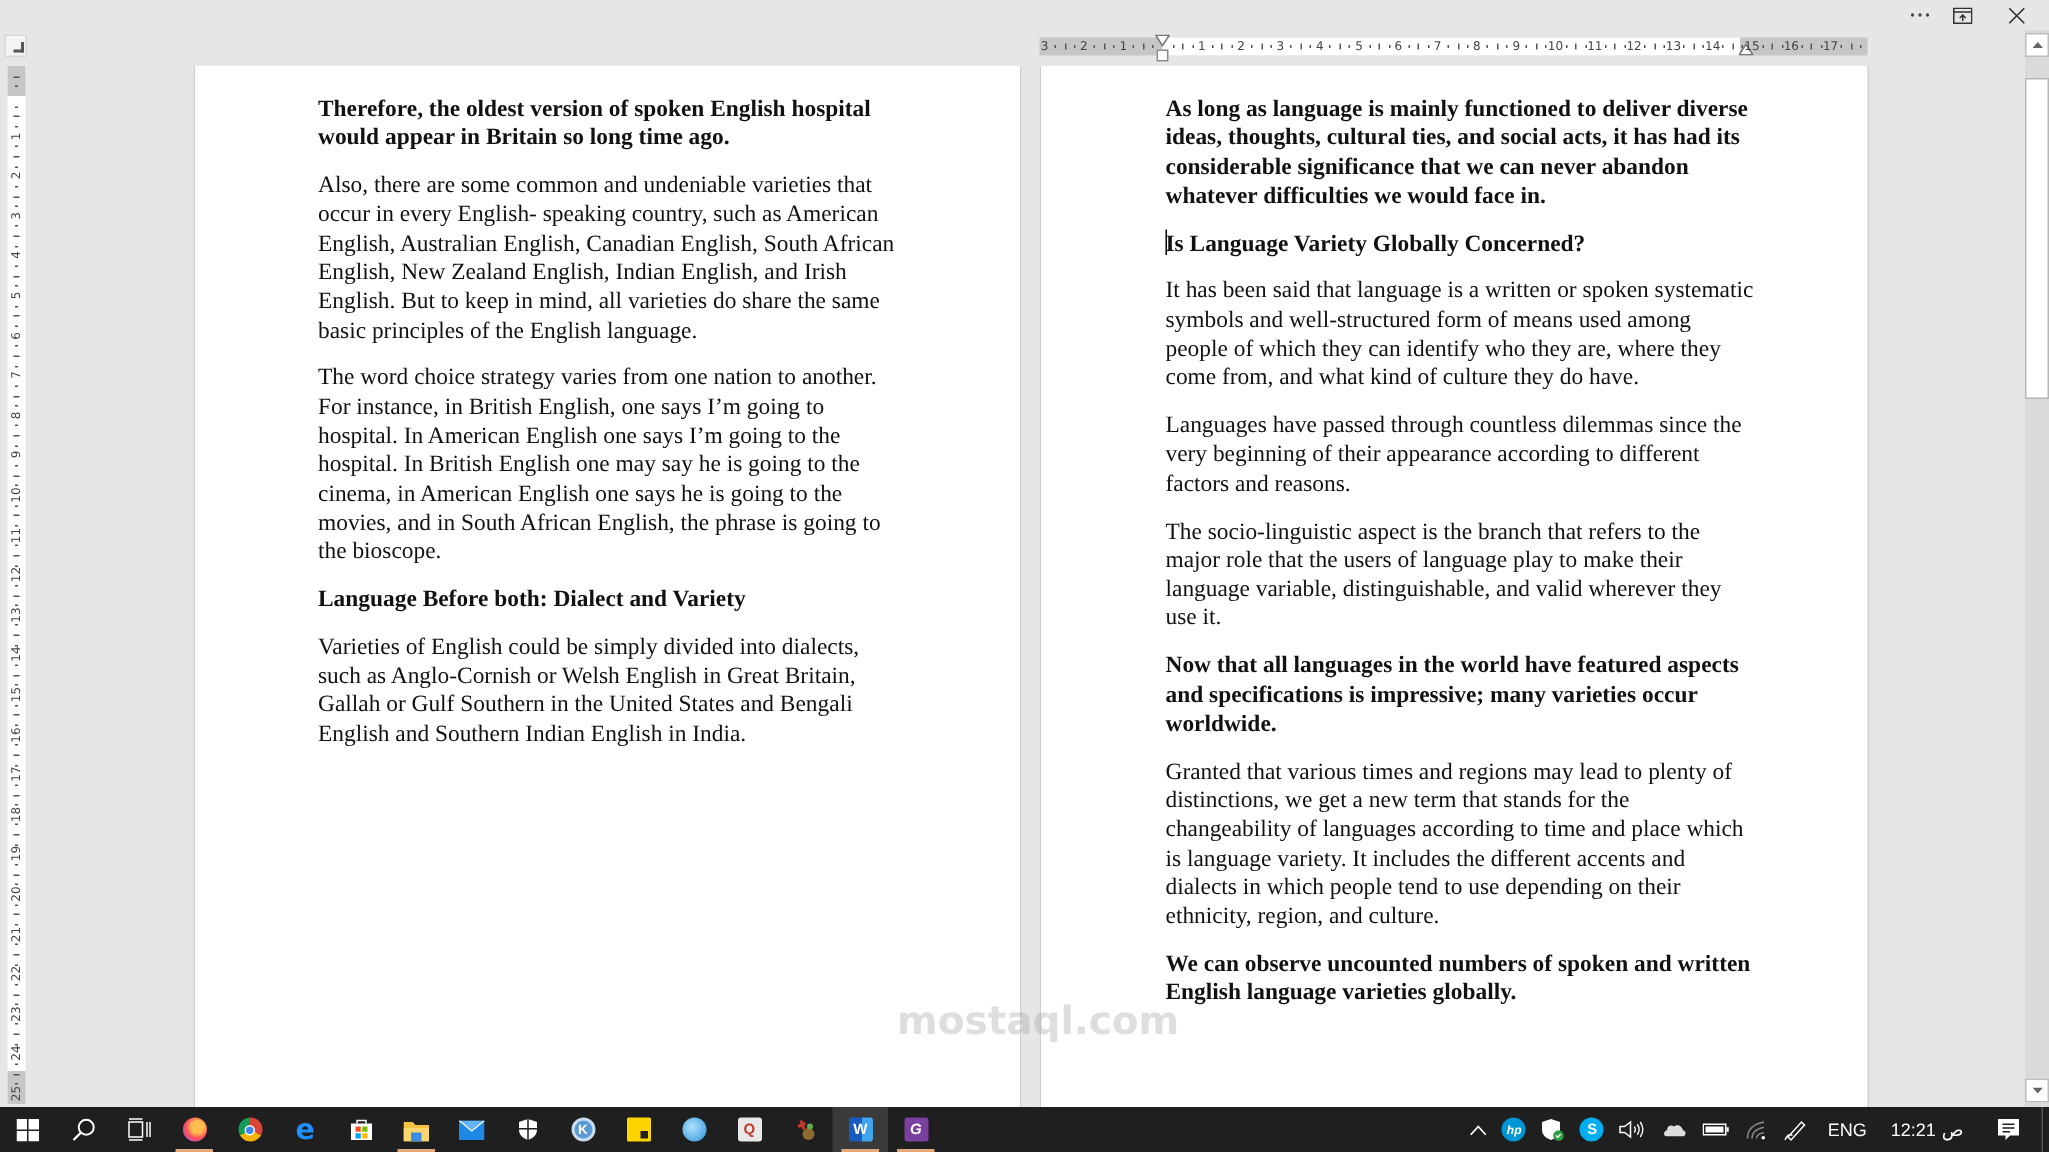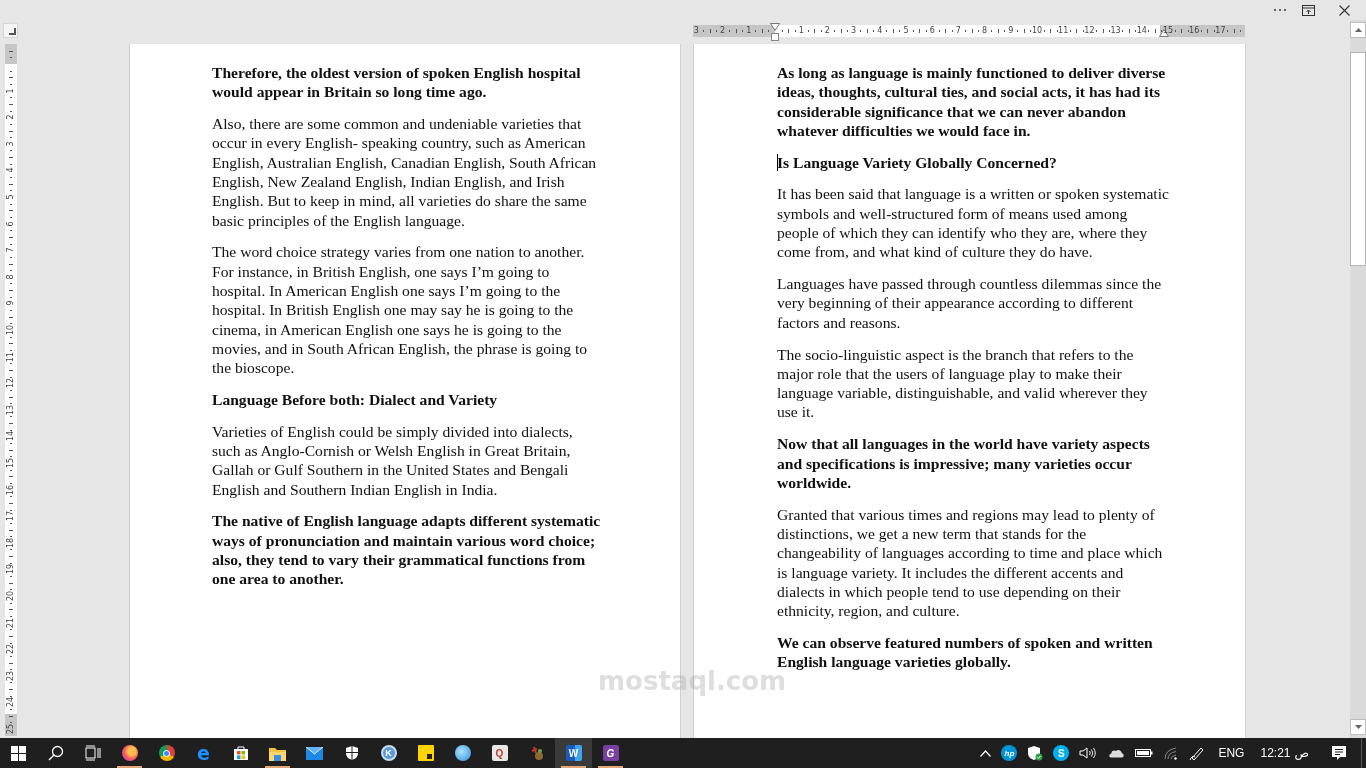--- a/index.html
+++ b/index.html
@@ -293,34 +293,33 @@
       <span class="vdot" style="top: 678.35px;"></span>
     </div>
 
   <div class="page page-left">
     <div class="col" id="left-col">
         <p class="b">Therefore, the oldest version of spoken English hospital would appear in Britain so long time ago.</p>
         <p>Also, there are some common and undeniable varieties that occur in every English- speaking country, such as American English, Australian English, Canadian English, South African English, New Zealand English, Indian English, and Irish English. But to keep in mind, all varieties do share the same basic principles of the English language.</p>
         <p>The word choice strategy varies from one nation to another. For instance, in British English, one says I’m going to hospital. In American English one says I’m going to the hospital. In British English one may say he is going to the cinema, in American English one says he is going to the movies, and in South African English, the phrase is going to the bioscope.</p>
         <p class="b">Language Before both: Dialect and Variety</p>
         <p>Varieties of English could be simply divided into dialects, such as Anglo-Cornish or Welsh English in Great Britain, Gallah or Gulf Southern in the United States and Bengali English and Southern Indian English in India.</p>
-        <p class="b">The native of English language adapts different systematic ways of pronunciation and maintain various word choice; also, they tend to vary their grammatical functions from one area to another.</p>
       </div>
   </div>
 
   <div class="page page-right">
     <div class="col" id="right-col">
         <p class="b">As long as language is mainly functioned to deliver diverse ideas, thoughts, cultural ties, and social acts, it has had its considerable significance that we can never abandon whatever difficulties we would face in.</p>
         <p class="b"><span class="caret"></span><span>Is Language Variety Globally Concerned?</span></p>
         <p>It has been said that language is a written or spoken systematic symbols and well-structured form of means used among people of which they can identify who they are, where they come from, and what kind of culture they do have.</p>
         <p>Languages have passed through countless dilemmas since the very beginning of their appearance according to different factors and reasons.</p>
         <p>The socio-linguistic aspect is the branch that refers to the major role that the users of language play to make their language variable, distinguishable, and valid wherever they use it.</p>
-        <p class="b">Now that all languages in the world have variety aspects and specifications is impressive; many varieties occur worldwide.</p>
+        <p class="b">Now that all languages in the world have featured aspects and specifications is impressive; many varieties occur worldwide.</p>
         <p>Granted that various times and regions may lead to plenty of distinctions, we get a new term that stands for the changeability of languages according to time and place which is language variety. It includes the different accents and dialects in which people tend to use depending on their ethnicity, region, and culture.</p>
-        <p class="b">We can observe featured numbers of spoken and written English language varieties globally.</p>
+        <p class="b">We can observe uncounted numbers of spoken and written English language varieties globally.</p>
       </div>
   </div>
 
   <div class="vscroll" style="top:20px;height:718px;">
     <div class="sb-btn" style="top:2px;">
       <svg width="7" height="4" viewBox="0 0 7 4">
           <path d="M0 4 L3.5 0 L7 4 Z" fill="#666"></path>
         </svg>
     </div>
     <div class="sb-thumb" style="top:32px;height:214px;"></div>

